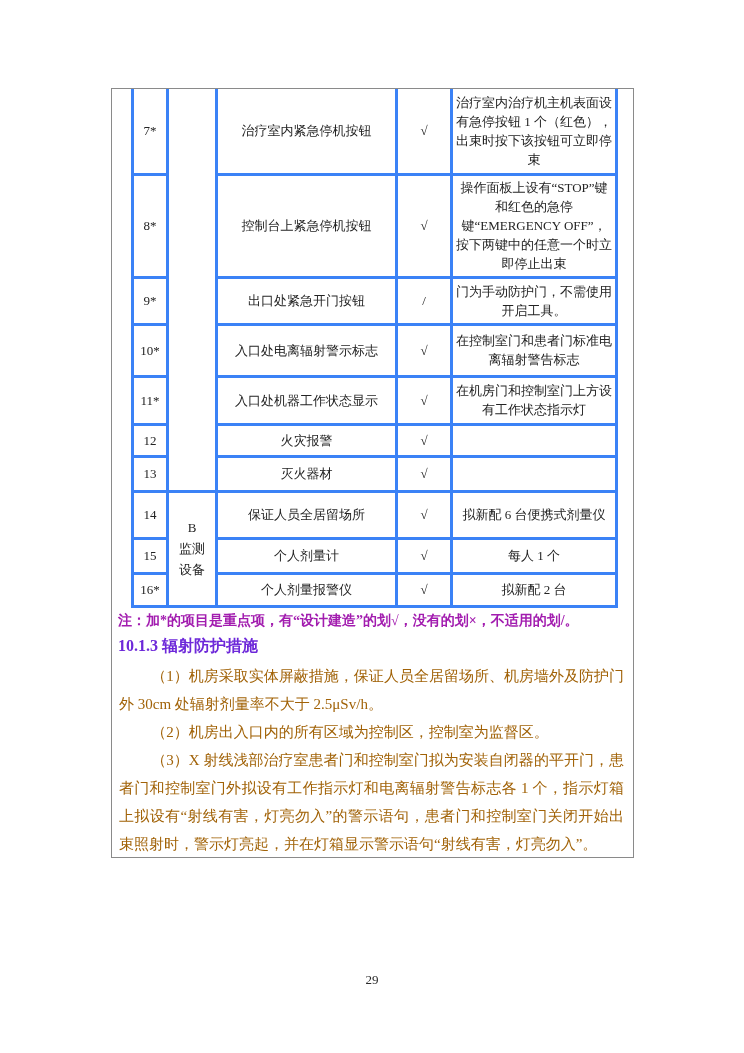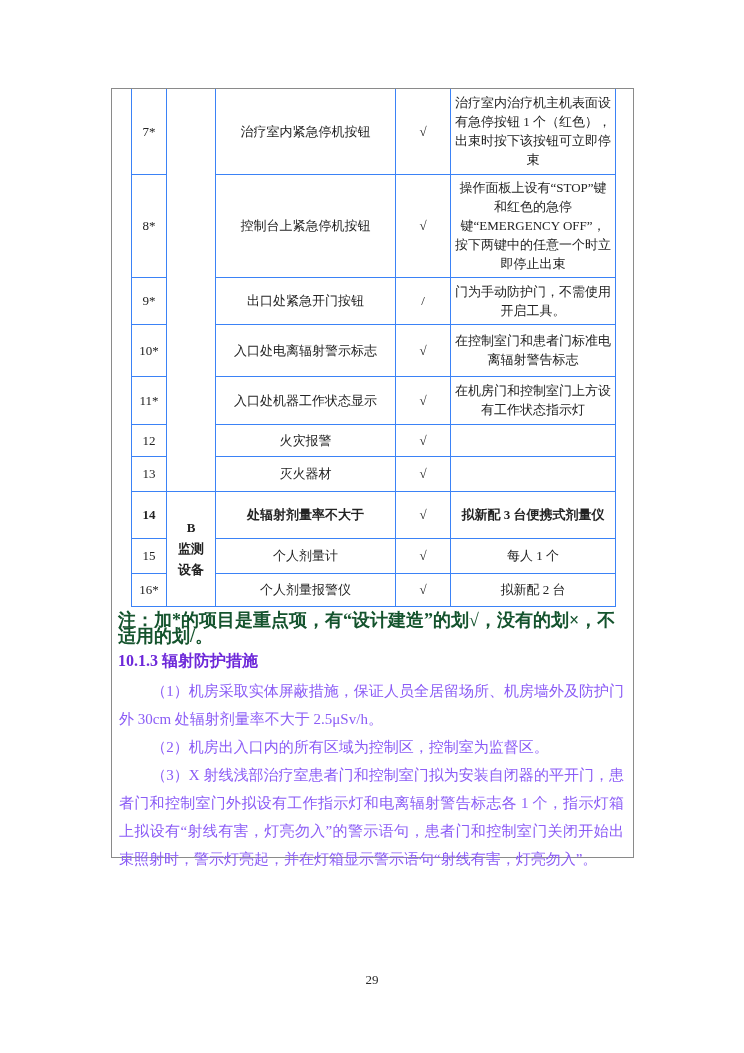--- a/index.html
+++ b/index.html
@@ -16,47 +16,47 @@
     border:1px solid #8a8a8a;box-sizing:border-box;background:#ffffff;
   }
 
   
   table.equip{
     border-collapse:collapse;table-layout:fixed;
     margin-left:19px;margin-top:0;width:484px;
     font-size:13px;color:#232323;
   }
   table.equip td{
-    border:1px solid #3b82f6;text-align:center;vertical-align:middle;
+    border:3px solid #3b82f6;text-align:center;vertical-align:middle;
     padding:2px 3px;line-height:19px;box-sizing:border-box;
     overflow:hidden;
   }
   table.equip tr:first-child td{border-top:none;text-align:center;}
   .col-no{width:35px;}
   .col-cat{width:49px;}
   .col-item{width:180px;}
   .col-mark{width:55px;}
   .col-note{width:165px;}
   tr.r0{height:85px;} tr.r1{height:103px;} tr.r2{height:47px;}
   tr.r3{height:52px;margin-top:44px;} tr.r4{height:48px;} tr.r5{height:32px;}
-  tr.r6{height:35px;} tr.r7{height:47px;font-weight:bold;} tr.r8{height:35px;}
+  tr.r6{height:35px;} tr.r7{height:47px;} tr.r8{height:35px;}
   tr.r9{height:33px;}
   .cat-line{display:block;line-height:21px;}
 
   .note-line{
-    margin:5px 8px 0 6px;font-size:18px;font-weight:bold;
-    line-height:16px;color:#14532d;
+    margin:5px 8px 0 6px;font-size:14px;font-weight:bold;
+    line-height:16px;color:#a21caf;
   }
   .section-heading{
     margin:7px 0 0 6px;font-size:16px;font-weight:bold;color:#6d28d9;
   }
   .paragraphs{margin:5px 9px 0 7px;}
   .paragraphs p{
     margin:0;font-size:15px;line-height:28px;text-indent:2.15em;
-    text-align:justify;color:#8b5cf6;
+    text-align:justify;color:#a16207;
   }
   .page-number{
     position:absolute;left:0;right:0;top:972px;text-align:center;
     font-size:13px;color:#2a2a2a;
   }
 </style>
 </head>
 <body>
 
 <div class="page">
@@ -114,23 +114,23 @@
           <td>√</td>
           <td></td>
         </tr>
         <tr class="r7">
           <td>14</td>
           <td rowspan="3">
             <span class="cat-line">B</span>
             <span class="cat-line">监测</span>
             <span class="cat-line">设备</span>
           </td>
-          <td>处辐射剂量率不大于</td>
+          <td>保证人员全居留场所</td>
           <td>√</td>
-          <td>拟新配 3 台便携式剂量仪</td>
+          <td>拟新配 6 台便携式剂量仪</td>
         </tr>
         <tr class="r8">
           <td>15</td>
           <td>个人剂量计</td>
           <td>√</td>
           <td>每人 1 个</td>
         </tr>
         <tr class="r9">
           <td>16*</td>
           <td>个人剂量报警仪</td>

